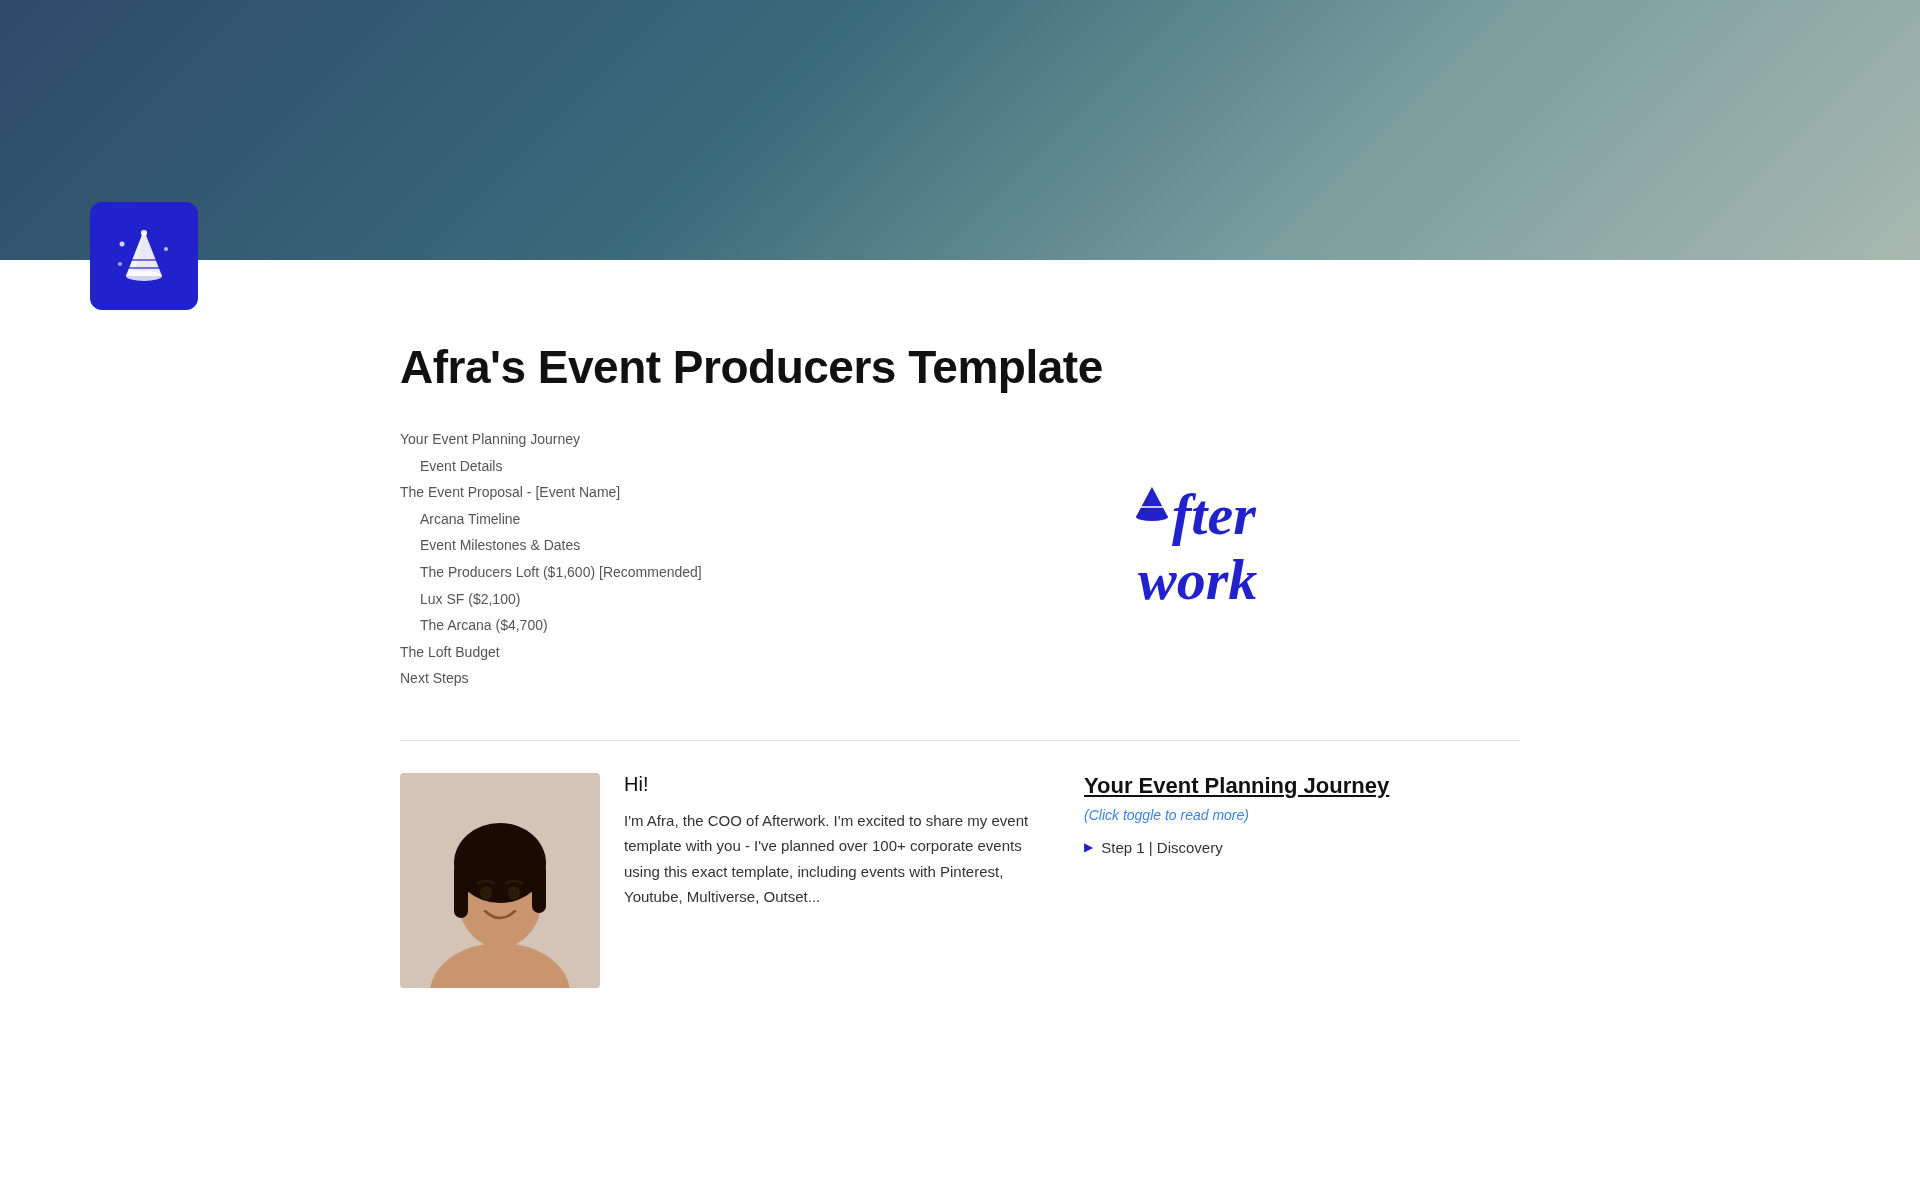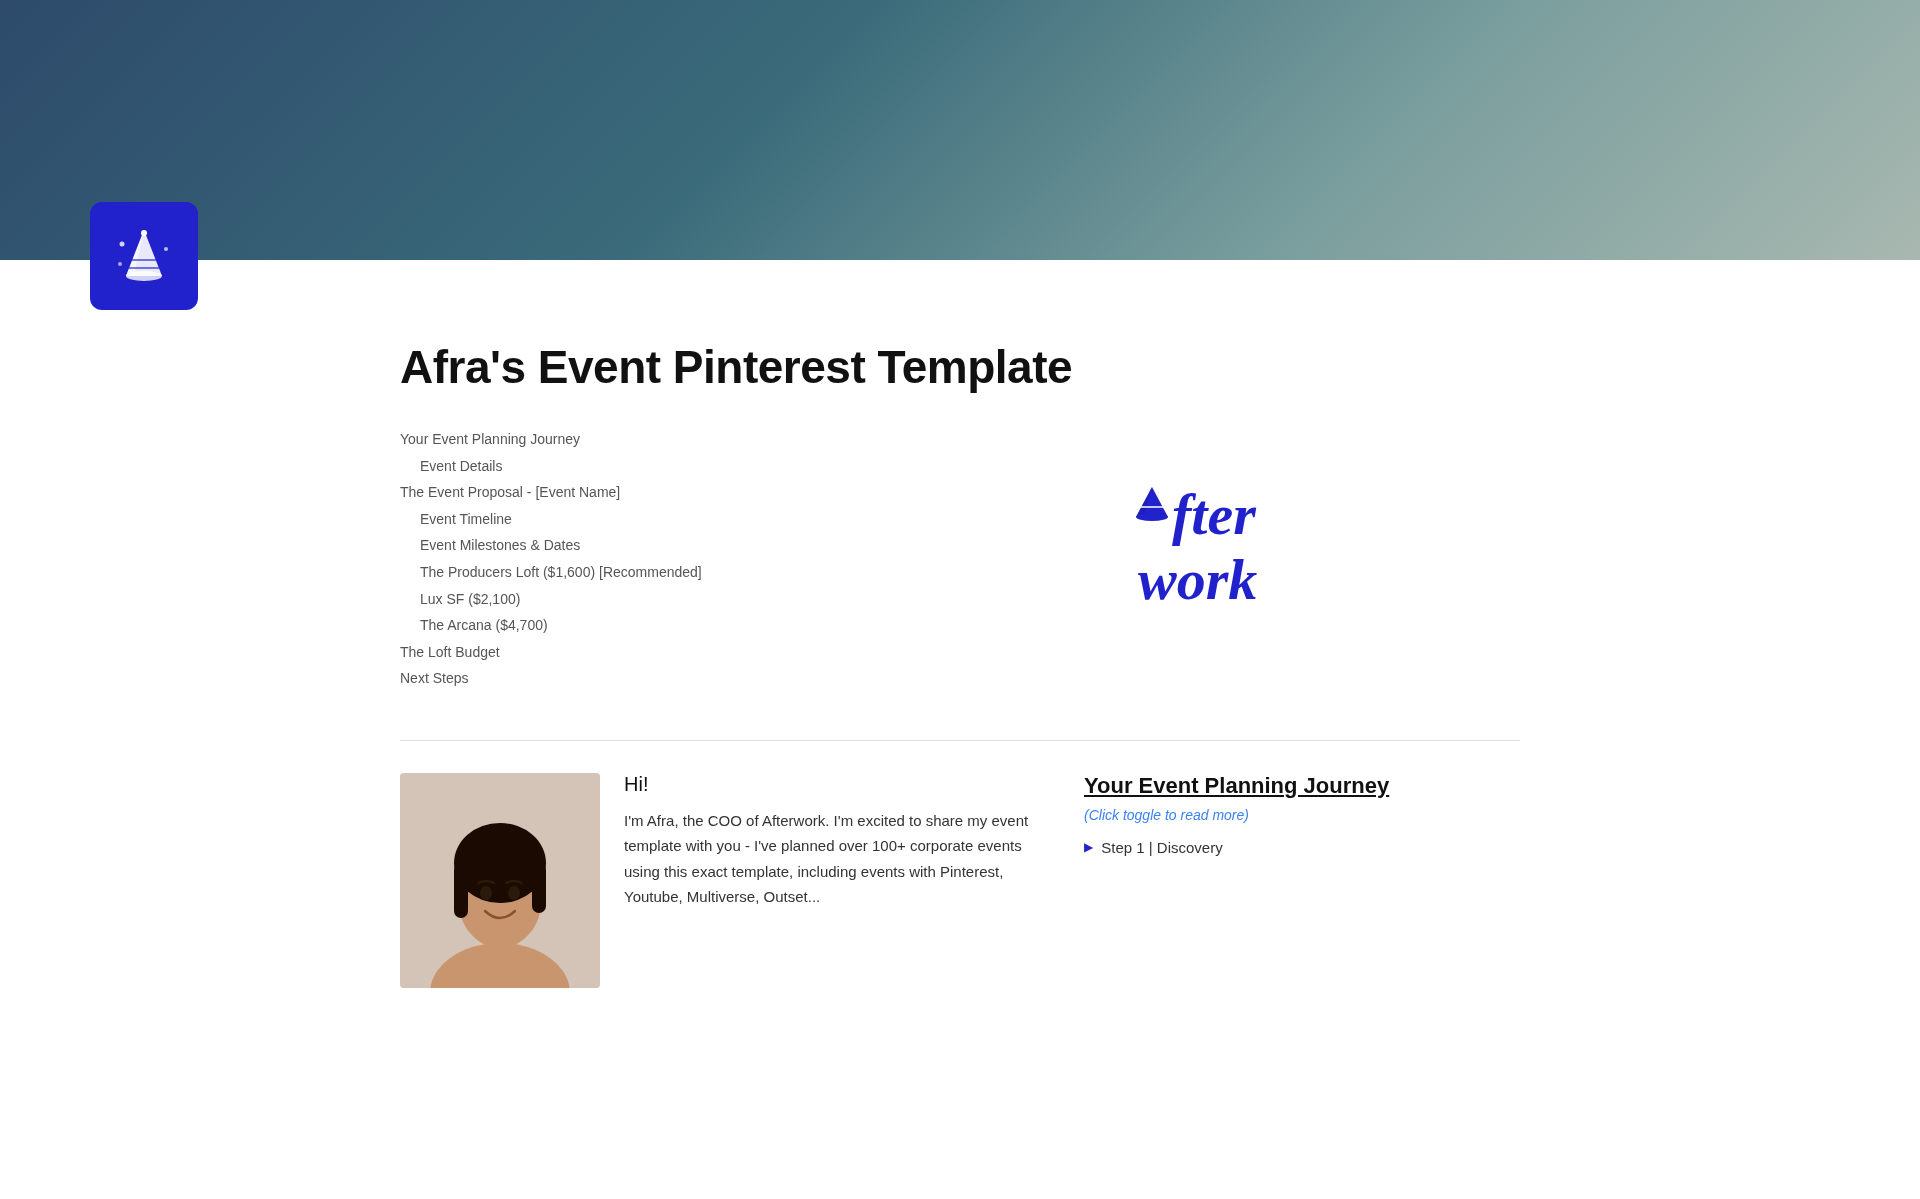--- a/index.html
+++ b/index.html
@@ -175,29 +175,29 @@
 
       <circle cx="10" cy="20" r="2.5" fill="white" opacity="0.8"></circle>
       <circle cx="54" cy="25" r="2" fill="white" opacity="0.7"></circle>
       <circle cx="8" cy="40" r="2" fill="white" opacity="0.6"></circle>
     </svg>
   </div>
 </div>
 
 <div class="main-content">
 
-  <h1 class="page-title">Afra's Event Pinterest Template</h1>
+  <h1 class="page-title">Afra's Event Producers Template</h1>
 
   <div class="toc-section">
     <div class="toc-left">
 
     <div class="toc-item">Your Event Planning Journey</div>
         <div class="toc-item indented">Event Details</div>
         <div class="toc-item">The Event Proposal - [Event Name]</div>
-        <div class="toc-item indented">Event Timeline</div>
+        <div class="toc-item indented">Arcana Timeline</div>
         <div class="toc-item indented">Event Milestones &amp; Dates</div>
         <div class="toc-item indented">The Producers Loft ($1,600) [Recommended]</div>
         <div class="toc-item indented">Lux SF ($2,100)</div>
         <div class="toc-item indented">The Arcana ($4,700)</div>
         <div class="toc-item">The Loft Budget</div>
         <div class="toc-item">Next Steps</div>
       </div>
     <div class="toc-right">
       <div class="logo-container">
         <div style="display:flex; align-items:center; justify-content:center;">

